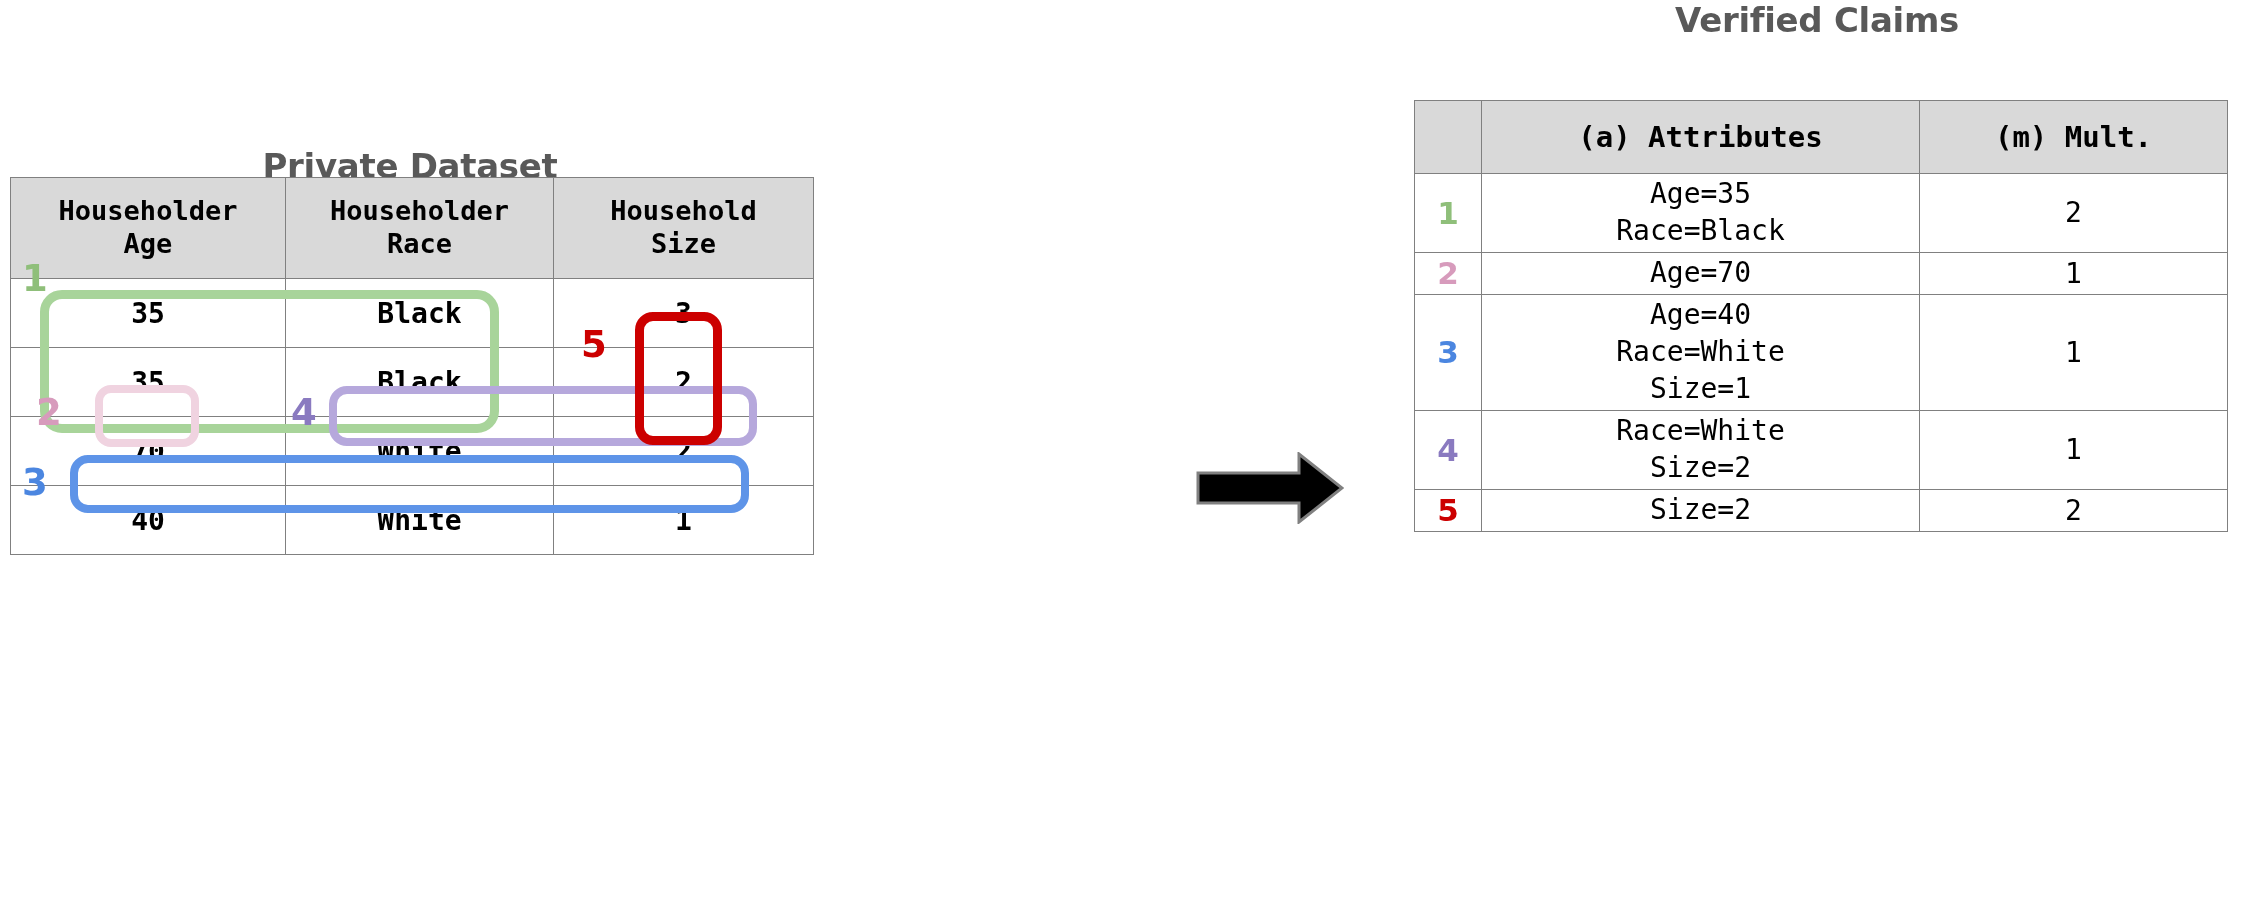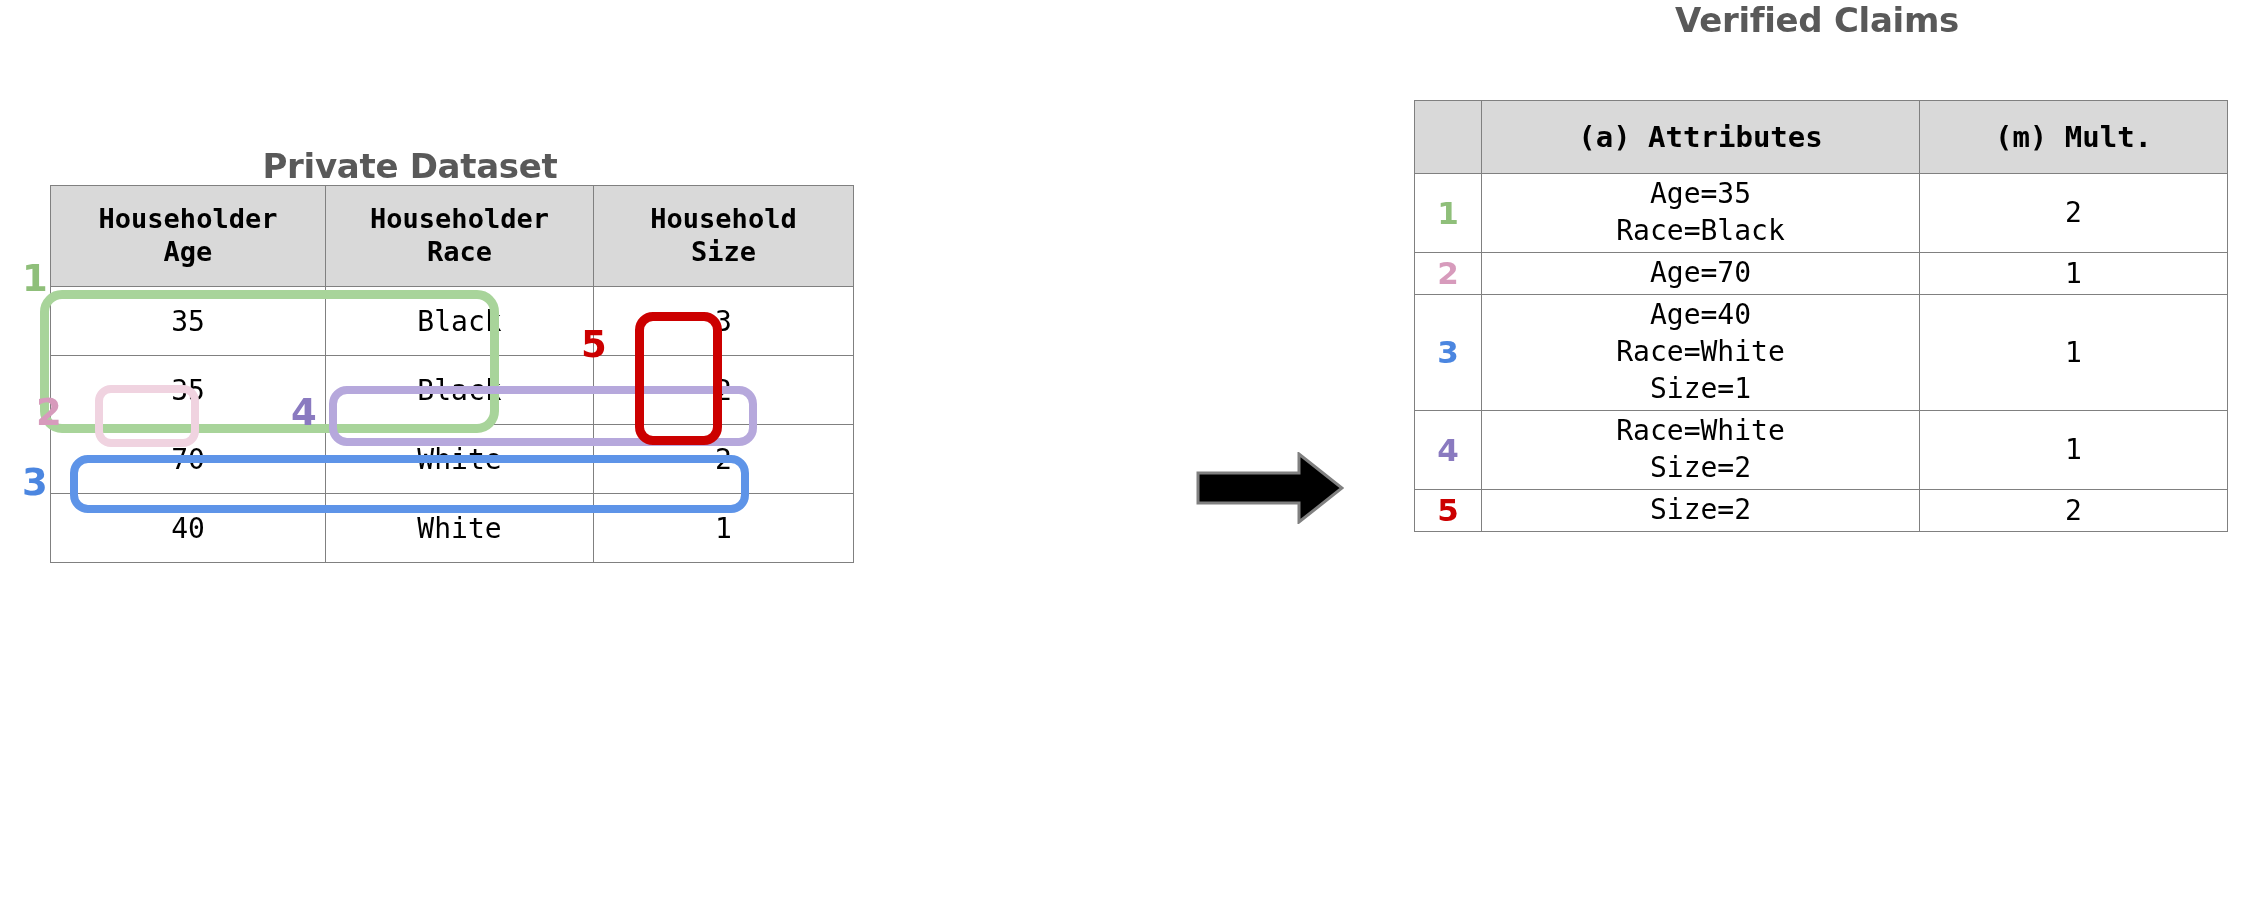--- a/index.html
+++ b/index.html
@@ -35,30 +35,30 @@
     position: absolute;
     left: 0px;
     top: 106px;
     width: 820px;
     margin-top: 40px;
   }
 
   #dataset-table {
     position: absolute;
     left: 10px;
-    top: 185px;
+    top: 177px;
     width: 800px;
     border-collapse: collapse;
     table-layout: fixed;
-    margin-left: 40px;
   }
   #dataset-table td, #dataset-table th {
     border: 1.5px solid #808080;
     padding: 0;
     margin: 0;
+    font-weight: bold;
   }
   #dataset-table thead th {
     background: #d9d9d9;
     font-family: "DejaVu Sans Mono", monospace;
     font-weight: bold;
     font-size: 27px;
     color: #000000;
     height: 100px;
     line-height: 1.22;
     text-align: center;

